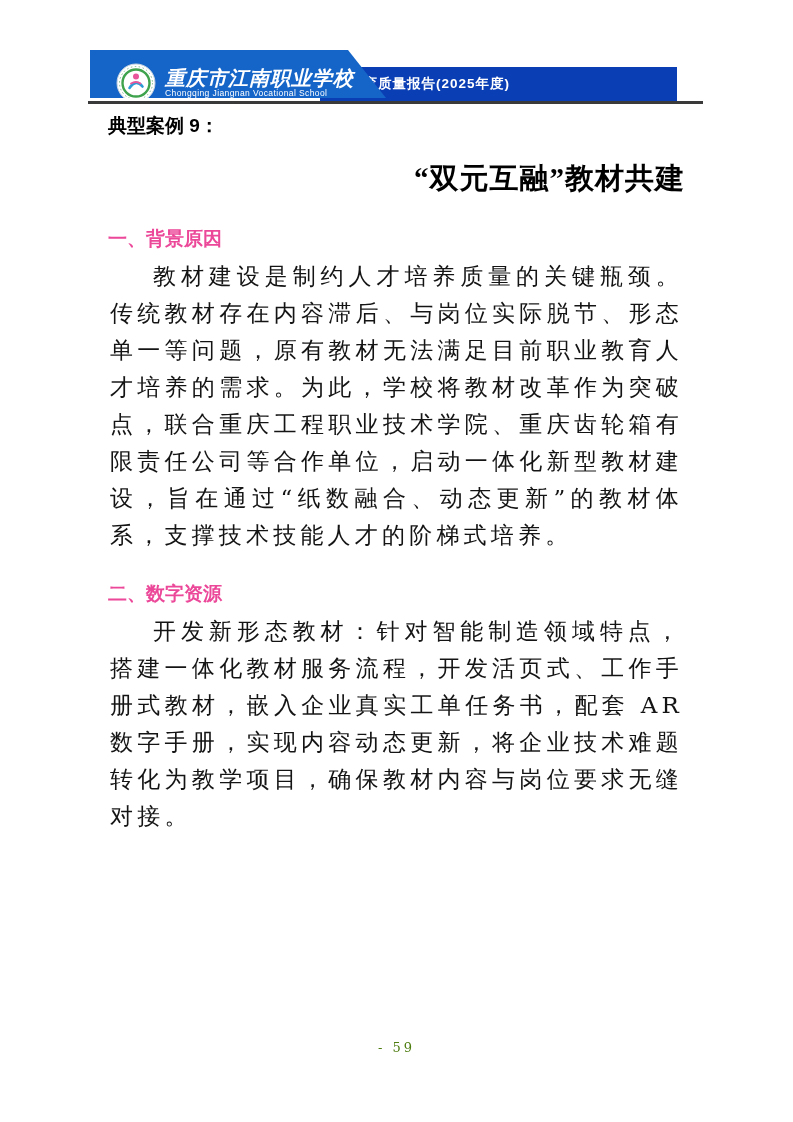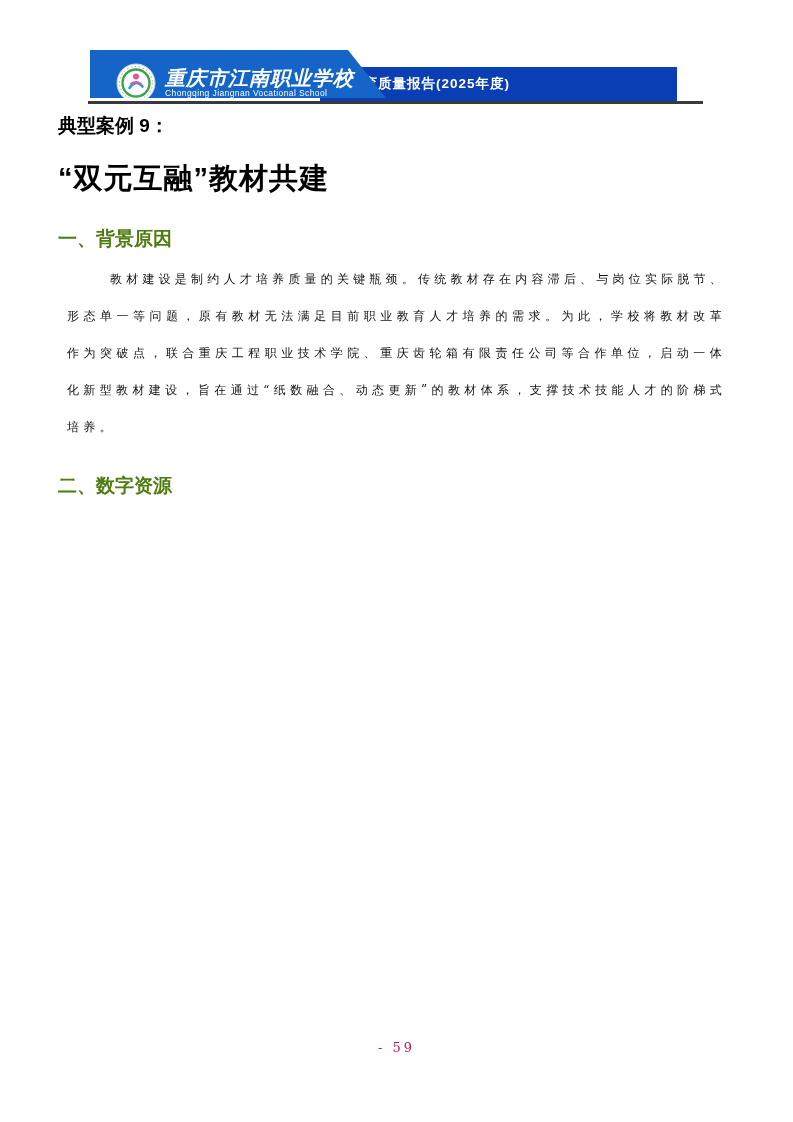--- a/index.html
+++ b/index.html
@@ -63,62 +63,62 @@
     white-space: nowrap;
     font-family: "Liberation Sans", sans-serif;
   }
   .header-rule {
     margin: 3px 90px 0 88px;
     height: 2.5px;
     background: #3a3a3a;
   }
 
   
-  .content { padding: 0 58px; }
+  .content { padding: 0 108px; }
   .case-label {
     margin-top: 9px;
     font-family: "Liberation Sans", sans-serif;
     font-weight: bold;
     font-size: 19px;
     color: #000;
   }
   .doc-title {
     margin: 20px 0 0 0;
-    text-align: left;
-    font-family: Liberation Sans, sans-serif;
+    text-align: right;
+    font-family: Liberation Serif, serif;
     font-weight: bold;
     font-size: 29px;
     letter-spacing: 1px;
     color: #000;
   }
   .sec-heading {
     margin: 27px 0 6px 0;
     font-family: "Liberation Sans", sans-serif;
     font-weight: bold;
     font-size: 19px;
-    color: #4d7c0f;
+    color: #ec4899;
   }
   .body-par {
-    margin: 9px;
-    font-size: 12px;
+    margin: 2px;
+    font-size: 23px;
     line-height: 37px;
     letter-spacing: 4.2px;
     text-align: justify;
     text-justify: inter-character;
     text-indent: 43px;
     color: #141414;
   }
 
   
   .page-footer {
     position: absolute;
     left: 0; right: 0; top: 1040px;
     text-align: center;
     font-size: 13px;
-    color: #be185d;
+    color: #4d7c0f;
     letter-spacing: 3px;
     font-family: "DejaVu Serif", serif;
   }
 </style>
 </head>
 <body>
 
 <div class="page">
 
   <header>
@@ -150,20 +150,21 @@
     <div class="case-label">典型案例 9：</div>
     <h1 class="doc-title">“双元互融”教材共建</h1>
 
     <section>
       <h2 class="sec-heading">一、背景原因</h2>
       <p class="body-par">教材建设是制约人才培养质量的关键瓶颈。传统教材存在内容滞后、与岗位实际脱节、形态单一等问题，原有教材无法满足目前职业教育人才培养的需求。为此，学校将教材改革作为突破点，联合重庆工程职业技术学院、重庆齿轮箱有限责任公司等合作单位，启动一体化新型教材建设，旨在通过“纸数融合、动态更新”的教材体系，支撑技术技能人才的阶梯式培养。</p>
     </section>
 
     <section>
       <h2 class="sec-heading">二、数字资源</h2>
+      <p class="body-par">开发新形态教材：针对智能制造领域特点，搭建一体化教材服务流程，开发活页式、工作手册式教材，嵌入企业真实工单任务书，配套 AR 数字手册，实现内容动态更新，将企业技术难题转化为教学项目，确保教材内容与岗位要求无缝对接。</p>
     </section>
   </main>
 
   <footer class="page-footer">
     <span>- 59</span>
   </footer>
 
 </div>
 
 </body></html>

